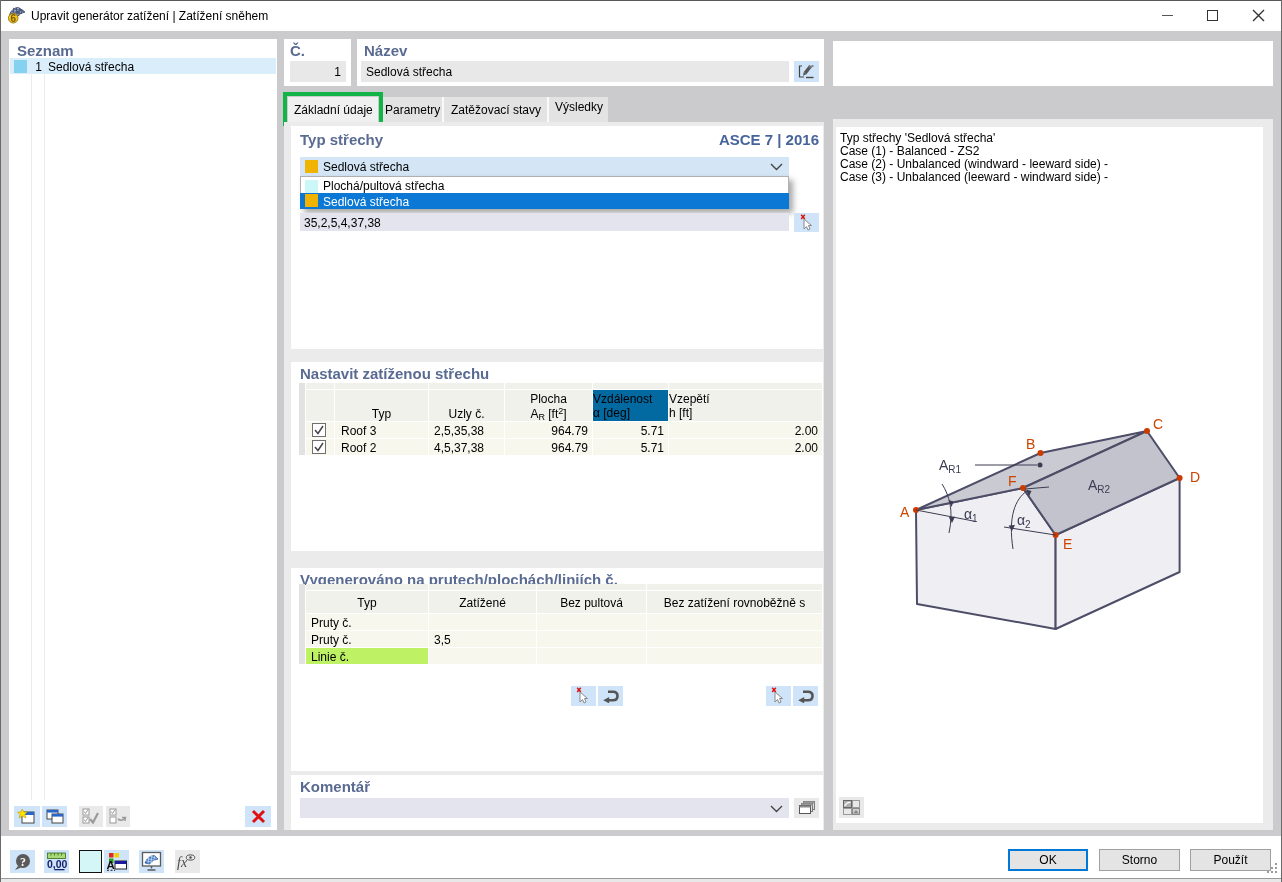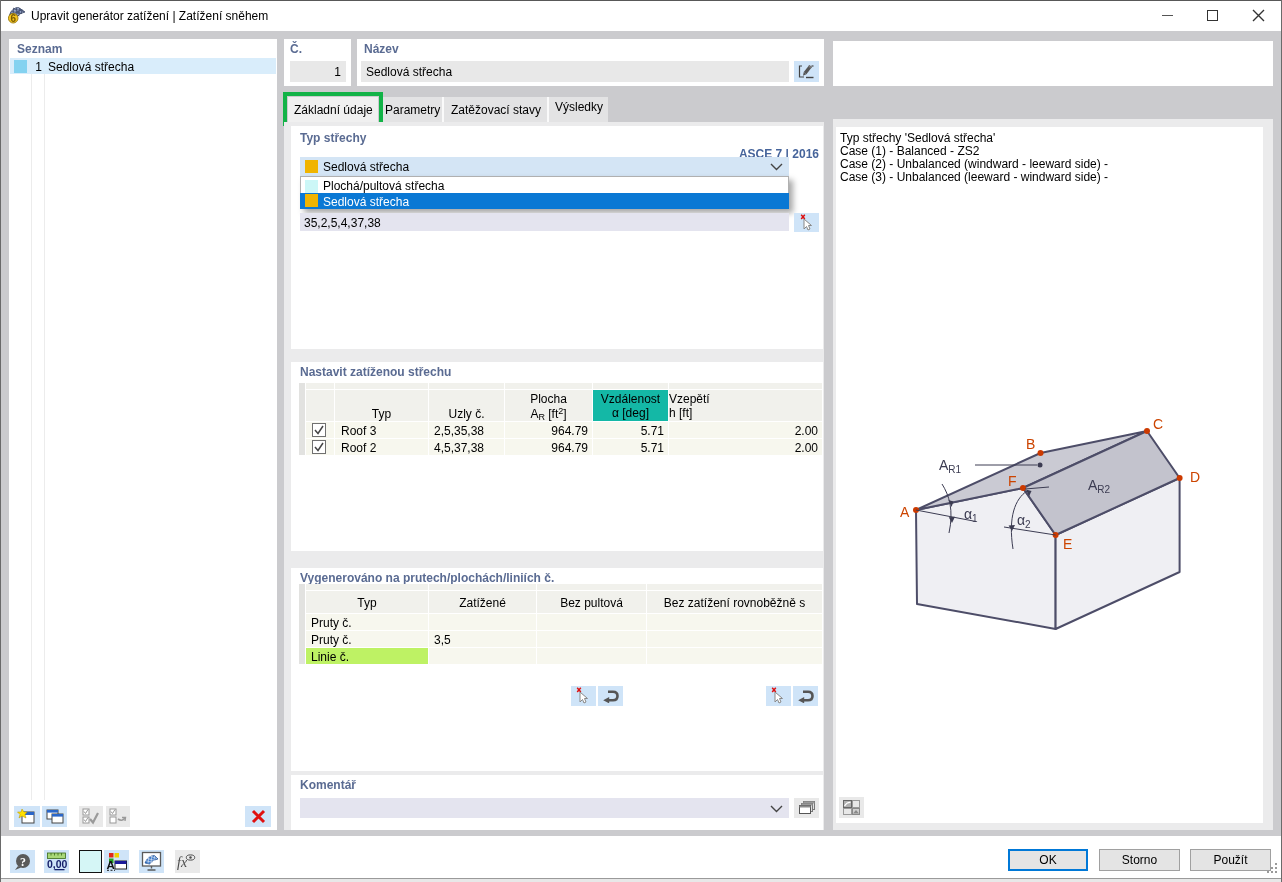--- a/index.html
+++ b/index.html
@@ -1,20 +1,20 @@
 <!DOCTYPE html>
 <html><head>
 <meta charset="utf-8">
 <style>
 *{margin:0;padding:0;box-sizing:border-box}
 html,body{width:1282px;height:882px;overflow:hidden}
 body{position:relative;font-family:"Liberation Sans",sans-serif;font-size:12px;color:#000;background:#cbcbce}
 .p{position:absolute}
 .w{background:#fff}
-.hdr{font-weight:bold;color:#5a6b92;font-size:12px;white-space:nowrap}
+.hdr{font-weight:bold;color:#5a6b92;font-size:15px;white-space:nowrap}
 .blu{background:#cfe4f8}
 .gry{background:#e9e9e9}
 .lav{background:#e4e4ef}
 .nw{white-space:nowrap}
 </style>
 </head>
 <body>
 
 <div class="p" style="left:0;top:0;width:1282px;height:1px;background:#585858"></div>
 <div class="p" style="left:0;top:0;width:1px;height:882px;background:#6a6a6a"></div>
@@ -109,21 +109,21 @@
 <div class="p nw" style="left:555px;top:100px">Výsledky</div>
 <div class="p" style="left:442px;top:97px;width:2px;height:25px;background:#fafafa"></div>
 <div class="p" style="left:547px;top:97px;width:2px;height:25px;background:#fafafa"></div>
 
 <div class="p" style="left:283px;top:92px;width:100px;height:34px;border:4.5px solid #12b347"></div>
 
 <div class="p" style="left:284px;top:122px;width:540px;height:708px;background:#ebebec"></div>
 
 <div class="p w" style="left:291px;top:126px;width:532px;height:223px"></div>
 <div class="p hdr" style="left:300px;top:131px">Typ střechy</div>
-<div class="p hdr nw" style="left:600px;top:147px;width:219px;text-align:right;color:#46649b">ASCE 7 | 2016</div>
+<div class="p hdr nw" style="left:600px;top:131px;width:219px;text-align:right;color:#46649b">ASCE 7 | 2016</div>
 <div class="p" style="left:300px;top:157px;width:489px;height:19px;background:#d4e5f5"></div>
 <div class="p" style="left:305px;top:160px;width:13px;height:13px;background:#f0b400"></div>
 <div class="p nw" style="left:323px;top:160px">Sedlová střecha</div>
 <svg class="p" style="left:770px;top:163px" width="13" height="8" viewBox="0 0 13 8">
     <path d="M1 1 L6.5 6.5 L12 1" stroke="#444" stroke-width="1.4" fill="none"></path>
   </svg>
 
 <div class="p" style="left:300px;top:176px;width:489px;height:33px;background:#fff;box-shadow:4px 4px 6px rgba(0,0,0,0.35);border:1px solid #b0b0b0"></div>
 <div class="p" style="left:305px;top:180px;width:13px;height:13px;background:#ccf7f7"></div>
 <div class="p nw" style="left:323px;top:179px">Plochá/pultová střecha</div>
@@ -147,21 +147,21 @@
 <div class="p" style="left:306px;top:383px;width:28px;height:6px;background:#f1f1ec"></div>
 <div class="p" style="left:335px;top:383px;width:93px;height:6px;background:#f1f1ec"></div>
 <div class="p" style="left:429px;top:383px;width:75px;height:6px;background:#f1f1ec"></div>
 <div class="p" style="left:505px;top:383px;width:87px;height:6px;background:#f1f1ec"></div>
 <div class="p" style="left:593px;top:383px;width:75px;height:6px;background:#f1f1ec"></div>
 <div class="p" style="left:669px;top:383px;width:153px;height:6px;background:#f1f1ec"></div>
 <div class="p" style="left:306px;top:390px;width:28px;height:31px;background:#f1f1ec"></div>
 <div class="p" style="left:335px;top:390px;width:93px;height:31px;background:#f1f1ec;text-align:center;padding-top:17px">Typ</div>
 <div class="p" style="left:429px;top:390px;width:75px;height:31px;background:#f1f1ec;text-align:center;padding-top:17px">Uzly č.</div>
 <div class="p" style="left:505px;top:390px;width:87px;height:31px;background:#f1f1ec;text-align:center;padding-top:2px">Plocha<br>A<span style="font-size:9px;vertical-align:-2px">R</span> [ft<span style="font-size:9px;vertical-align:4px">2</span>]</div>
-<div class="p" style="left:593px;top:390px;width:75px;height:31px;background:#14b8a6;text-align:center;padding-top:2px">Vzdálenost<br>α [deg]</div>
+<div class="p" style="left:593px;top:390px;width:75px;height:31px;background:#0369a1;padding-top:2px">Vzdálenost<br>α [deg]</div>
 <div class="p" style="left:669px;top:390px;width:153px;height:31px;background:#f1f1ec;padding-top:2px">Vzepětí<br>h [ft]</div>
 
 <div class="p" style="left:306px;top:422px;width:28px;height:16px;background:#f7f7ee"></div>
 <div class="p" style="left:335px;top:422px;width:93px;height:16px;background:#f7f7ee;padding:2px 0 0 6px">Roof 3</div>
 <div class="p" style="left:429px;top:422px;width:75px;height:16px;background:#f7f7ee;padding:2px 0 0 5px">2,5,35,38</div>
 <div class="p" style="left:505px;top:422px;width:87px;height:16px;background:#f7f7ee;text-align:right;padding:2px 4px 0 0">964.79</div>
 <div class="p" style="left:593px;top:422px;width:75px;height:16px;background:#f7f7ee;text-align:right;padding:2px 4px 0 0">5.71</div>
 <div class="p" style="left:669px;top:422px;width:153px;height:16px;background:#f7f7ee;text-align:right;padding:2px 4px 0 0">2.00</div>
 <div class="p" style="left:306px;top:439px;width:28px;height:16px;background:#f7f7ee"></div>
 <div class="p" style="left:335px;top:439px;width:93px;height:16px;background:#f7f7ee;padding:2px 0 0 6px">Roof 2</div>

